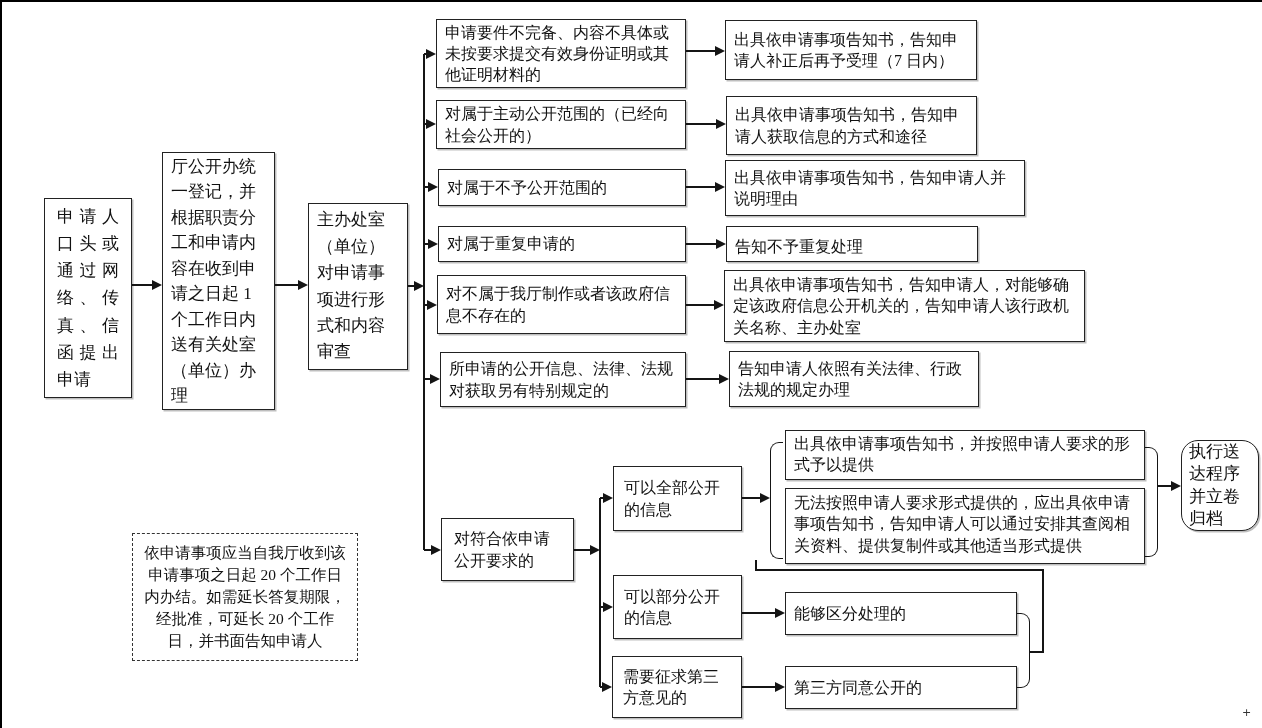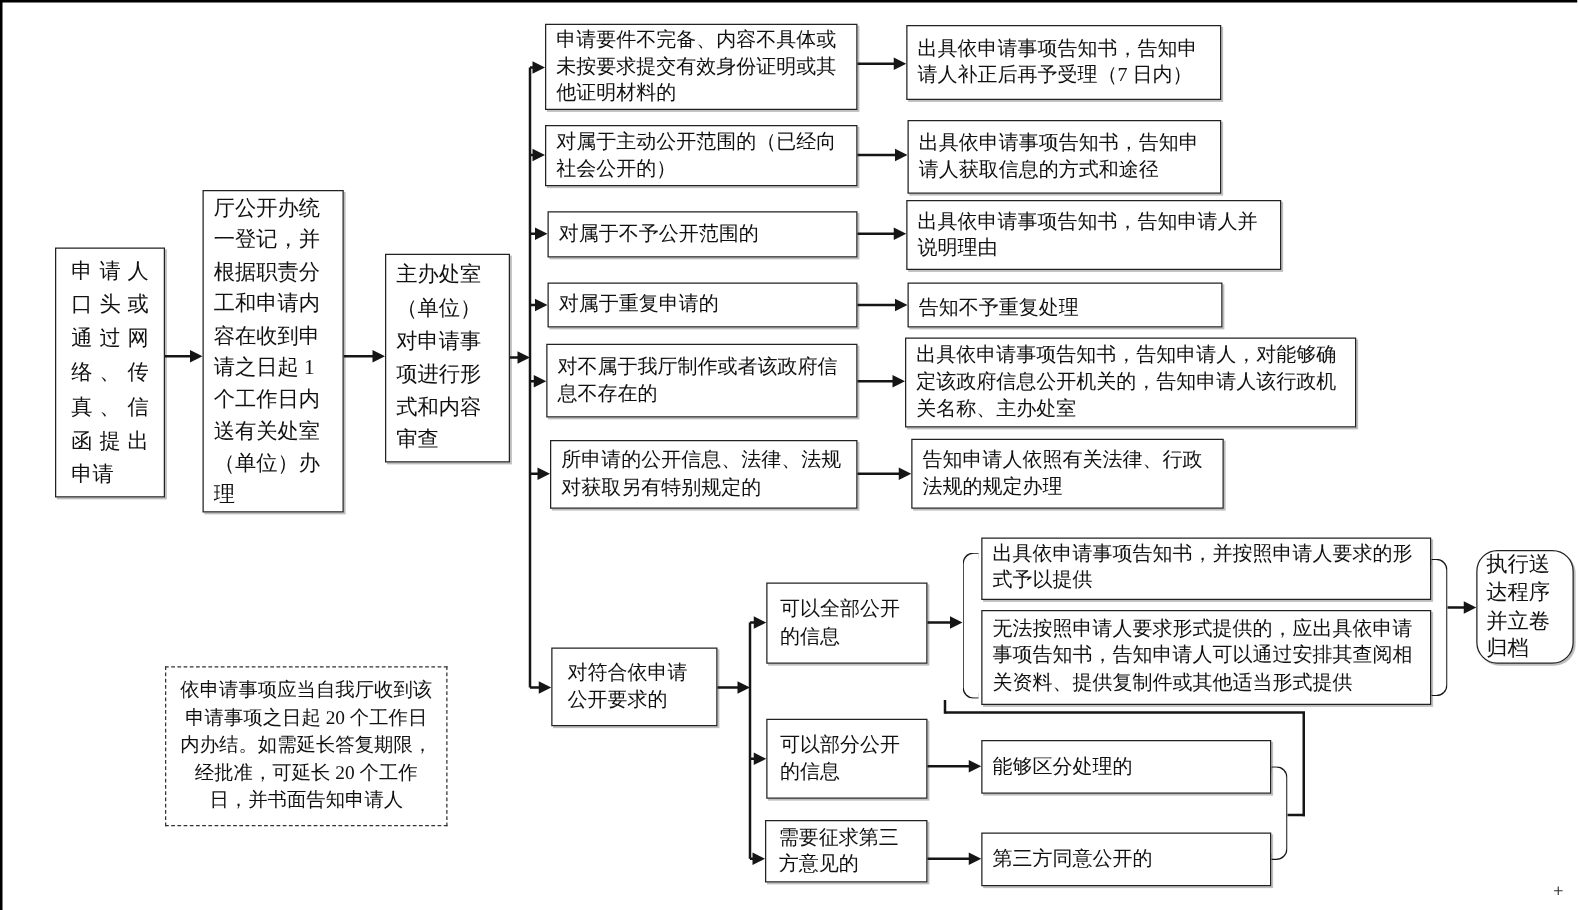--- a/index.html
+++ b/index.html
@@ -115,21 +115,21 @@
   </div>
 
   <div class="bx lvl2" style="left:611px;top:464px;width:129px;height:65px;">
     <span>可以全部公开的信息</span>
   </div>
 
   <div class="bx lvl2" style="left:611px;top:573px;width:129px;height:64px;">
     <span>可以部分公开的信息</span>
   </div>
 
-  <div class="bx lvl2" style="left:610px;top:654px;width:130px;height:50px;">
+  <div class="bx lvl2" style="left:610px;top:654px;width:130px;height:62px;">
     <span>需要征求第三方意见的</span>
   </div>
 
   <div class="bx" style="left:783px;top:428px;width:360px;height:50px;align-items:flex-end;">
     <span>出具依申请事项告知书，并按照申请人要求的形式予以提供</span>
   </div>
 
   <div class="bx" style="left:783px;top:486px;width:360px;height:76px;font-family:Liberation Mono, monospace;">
     <span>无法按照申请人要求形式提供的，应出具依申请事项告知书，告知申请人可以通过安排其查阅相关资料、提供复制件或其他适当形式提供</span>
   </div>

